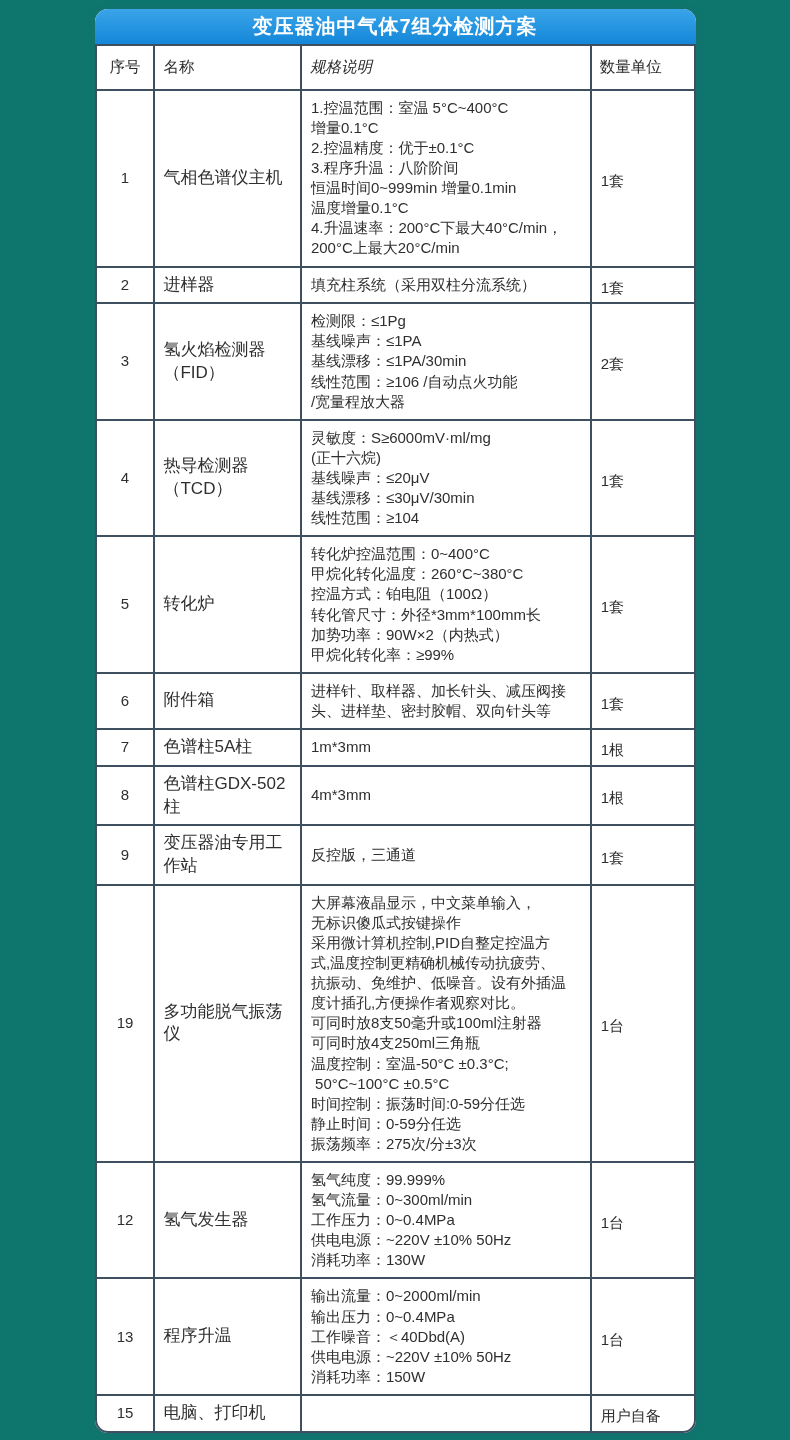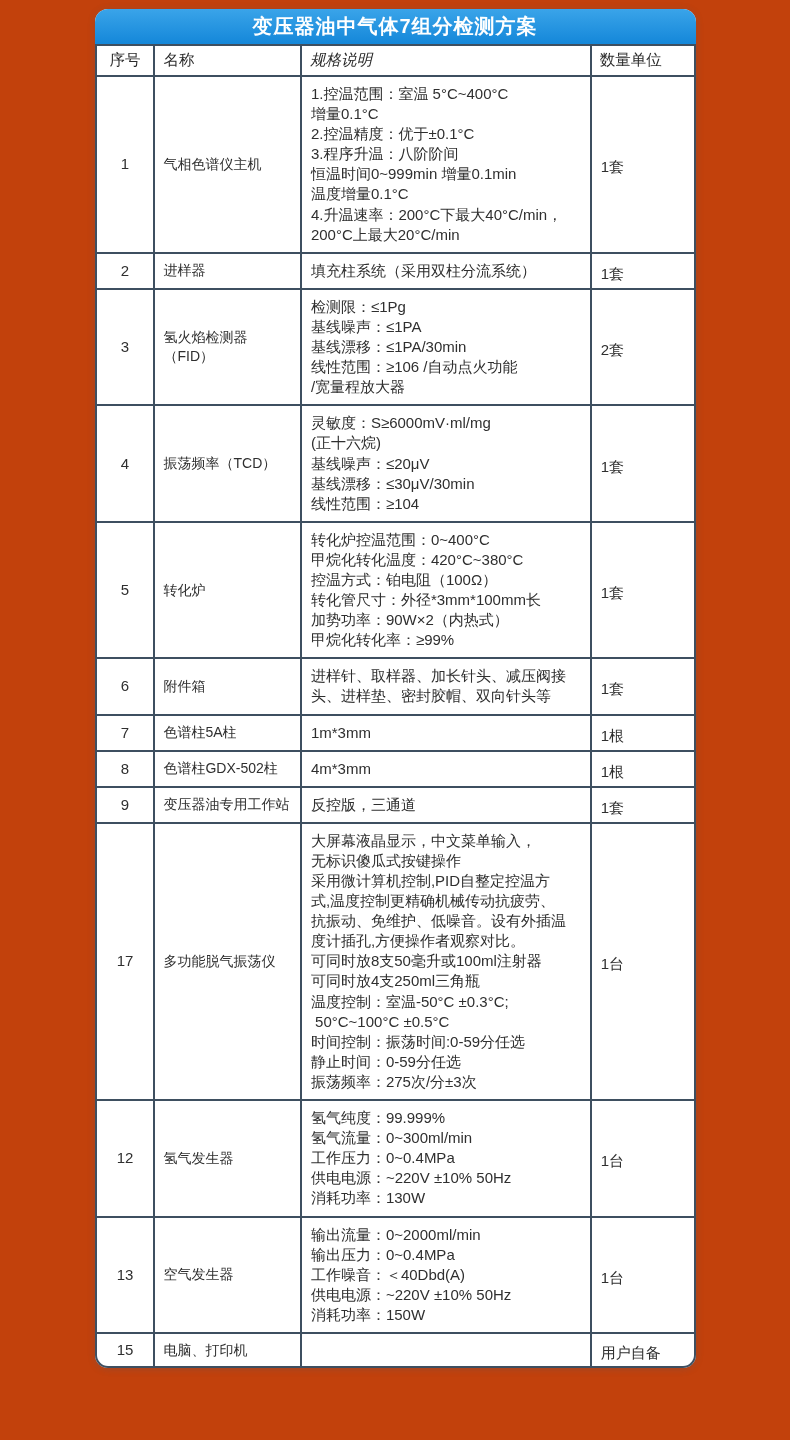--- a/index.html
+++ b/index.html
@@ -5,21 +5,21 @@
   * { margin: 0; padding: 0; box-sizing: border-box; }
   html, body {
     background: #ffffff;
     font-family: "Liberation Sans", sans-serif;
     color: #2f2f2f;
   }
   .page {
     width: 790px;
     height: 1440px;
     margin: 0 auto;
-    background: #c2410c;
+    background: #0f766e;
     padding-top: 9px;
   }
   .sheet {
     width: 601px;
     margin: 0 auto;
     border-radius: 13px;
     box-shadow: 0 1px 7px rgba(60, 90, 120, 0.28);
     background: #ffffff;
   }
   .title-bar {
@@ -53,33 +53,33 @@
   }
   .spec-table tr > *:first-child { border-left: none; }
   .spec-table tr > *:last-child  { border-right: none; }
   .spec-table tbody tr:last-child > * { border-bottom: none; }
   .col-no   { width: 57px; }
   .col-name { width: 144px; }
   .col-spec { width: 285px; font-style: italic; }
   .col-qty  { width: 101px; }
   .spec-table th {
     height: 31px;
-    padding: 4px 8px;
+    padding: 11px 8px;
     text-align: left;
     font-size: 15.5px;
     color: #2b2b2b;
   }
   .spec-table th.col-no { text-align: center; padding: 4px 10px; }
   .cell-no {
     text-align: center;
     padding: 6px 2px;
   }
   .cell-name {
     padding: 6px 2px 6px 8px;
-    font-size: 14px;
+    font-size: 17px;
   }
   .cell-spec {
     padding: 7px 21px 7px 9px;
     white-space: pre-wrap;
   }
   .cell-qty {
     padding: 6px 4px 0 9px;
   }
 </style>
 </head>
@@ -125,33 +125,33 @@
             <td class="cell-name">氢火焰检测器（FID）</td>
             <td class="cell-spec">检测限：≤1Pg
 基线噪声：≤1PA
 基线漂移：≤1PA/30min
 线性范围：≥106 /自动点火功能
 /宽量程放大器</td>
             <td class="cell-qty">2套</td>
           </tr>
           <tr>
             <td class="cell-no">4</td>
-            <td class="cell-name">振荡频率（TCD）</td>
+            <td class="cell-name">热导检测器（TCD）</td>
             <td class="cell-spec">灵敏度：S≥6000mV·ml/mg
 (正十六烷)
 基线噪声：≤20μV
 基线漂移：≤30μV/30min
 线性范围：≥104</td>
             <td class="cell-qty">1套</td>
           </tr>
           <tr>
             <td class="cell-no">5</td>
             <td class="cell-name">转化炉</td>
             <td class="cell-spec">转化炉控温范围：0~400°C
-甲烷化转化温度：420°C~380°C
+甲烷化转化温度：260°C~380°C
 控温方式：铂电阻（100Ω）
 转化管尺寸：外径*3mm*100mm长
 加势功率：90W×2（内热式）
 甲烷化转化率：≥99%</td>
             <td class="cell-qty">1套</td>
           </tr>
           <tr>
             <td class="cell-no">6</td>
             <td class="cell-name">附件箱</td>
             <td class="cell-spec">进样针、取样器、加长针头、减压阀接头、进样垫、密封胶帽、双向针头等</td>
@@ -169,21 +169,21 @@
             <td class="cell-spec">4m*3mm</td>
             <td class="cell-qty">1根</td>
           </tr>
           <tr>
             <td class="cell-no">9</td>
             <td class="cell-name">变压器油专用工作站</td>
             <td class="cell-spec">反控版，三通道</td>
             <td class="cell-qty">1套</td>
           </tr>
           <tr>
-            <td class="cell-no">17</td>
+            <td class="cell-no">19</td>
             <td class="cell-name">多功能脱气振荡仪</td>
             <td class="cell-spec">大屏幕液晶显示，中文菜单输入，
 无标识傻瓜式按键操作
 采用微计算机控制,PID自整定控温方式,温度控制更精确机械传动抗疲劳、抗振动、免维护、低噪音。设有外插温度计插孔,方便操作者观察对比。
 可同时放8支50毫升或100ml注射器
 可同时放4支250ml三角瓶
 温度控制：室温-50°C ±0.3°C;
  50°C~100°C ±0.5°C
 时间控制：振荡时间:0-59分任选
 静止时间：0-59分任选
@@ -195,21 +195,21 @@
             <td class="cell-name">氢气发生器</td>
             <td class="cell-spec">氢气纯度：99.999%
 氢气流量：0~300ml/min
 工作压力：0~0.4MPa
 供电电源：~220V ±10% 50Hz
 消耗功率：130W</td>
             <td class="cell-qty">1台</td>
           </tr>
           <tr>
             <td class="cell-no">13</td>
-            <td class="cell-name">空气发生器</td>
+            <td class="cell-name">程序升温</td>
             <td class="cell-spec">输出流量：0~2000ml/min
 输出压力：0~0.4MPa
 工作噪音：＜40Dbd(A)
 供电电源：~220V ±10% 50Hz
 消耗功率：150W</td>
             <td class="cell-qty">1台</td>
           </tr>
           <tr>
             <td class="cell-no">15</td>
             <td class="cell-name">电脑、打印机</td>

